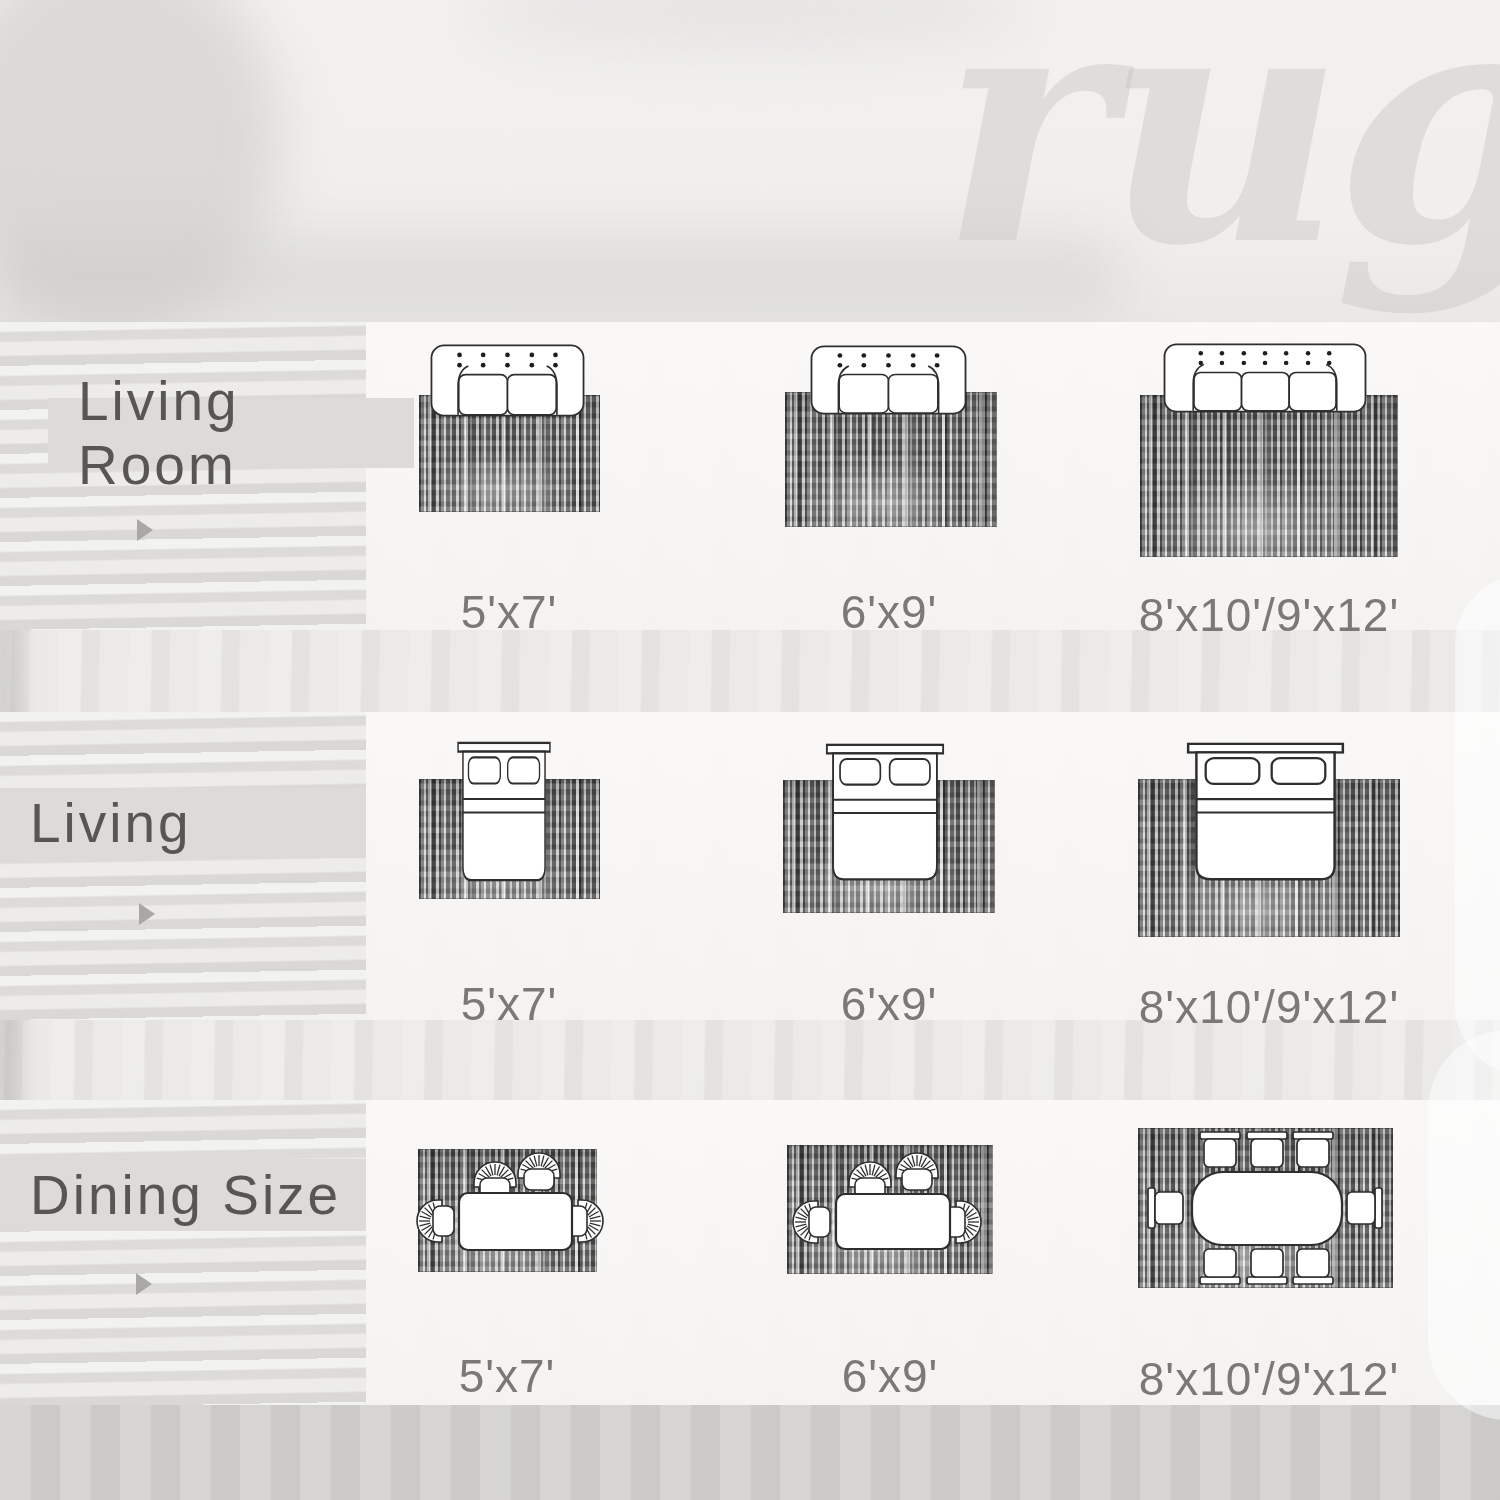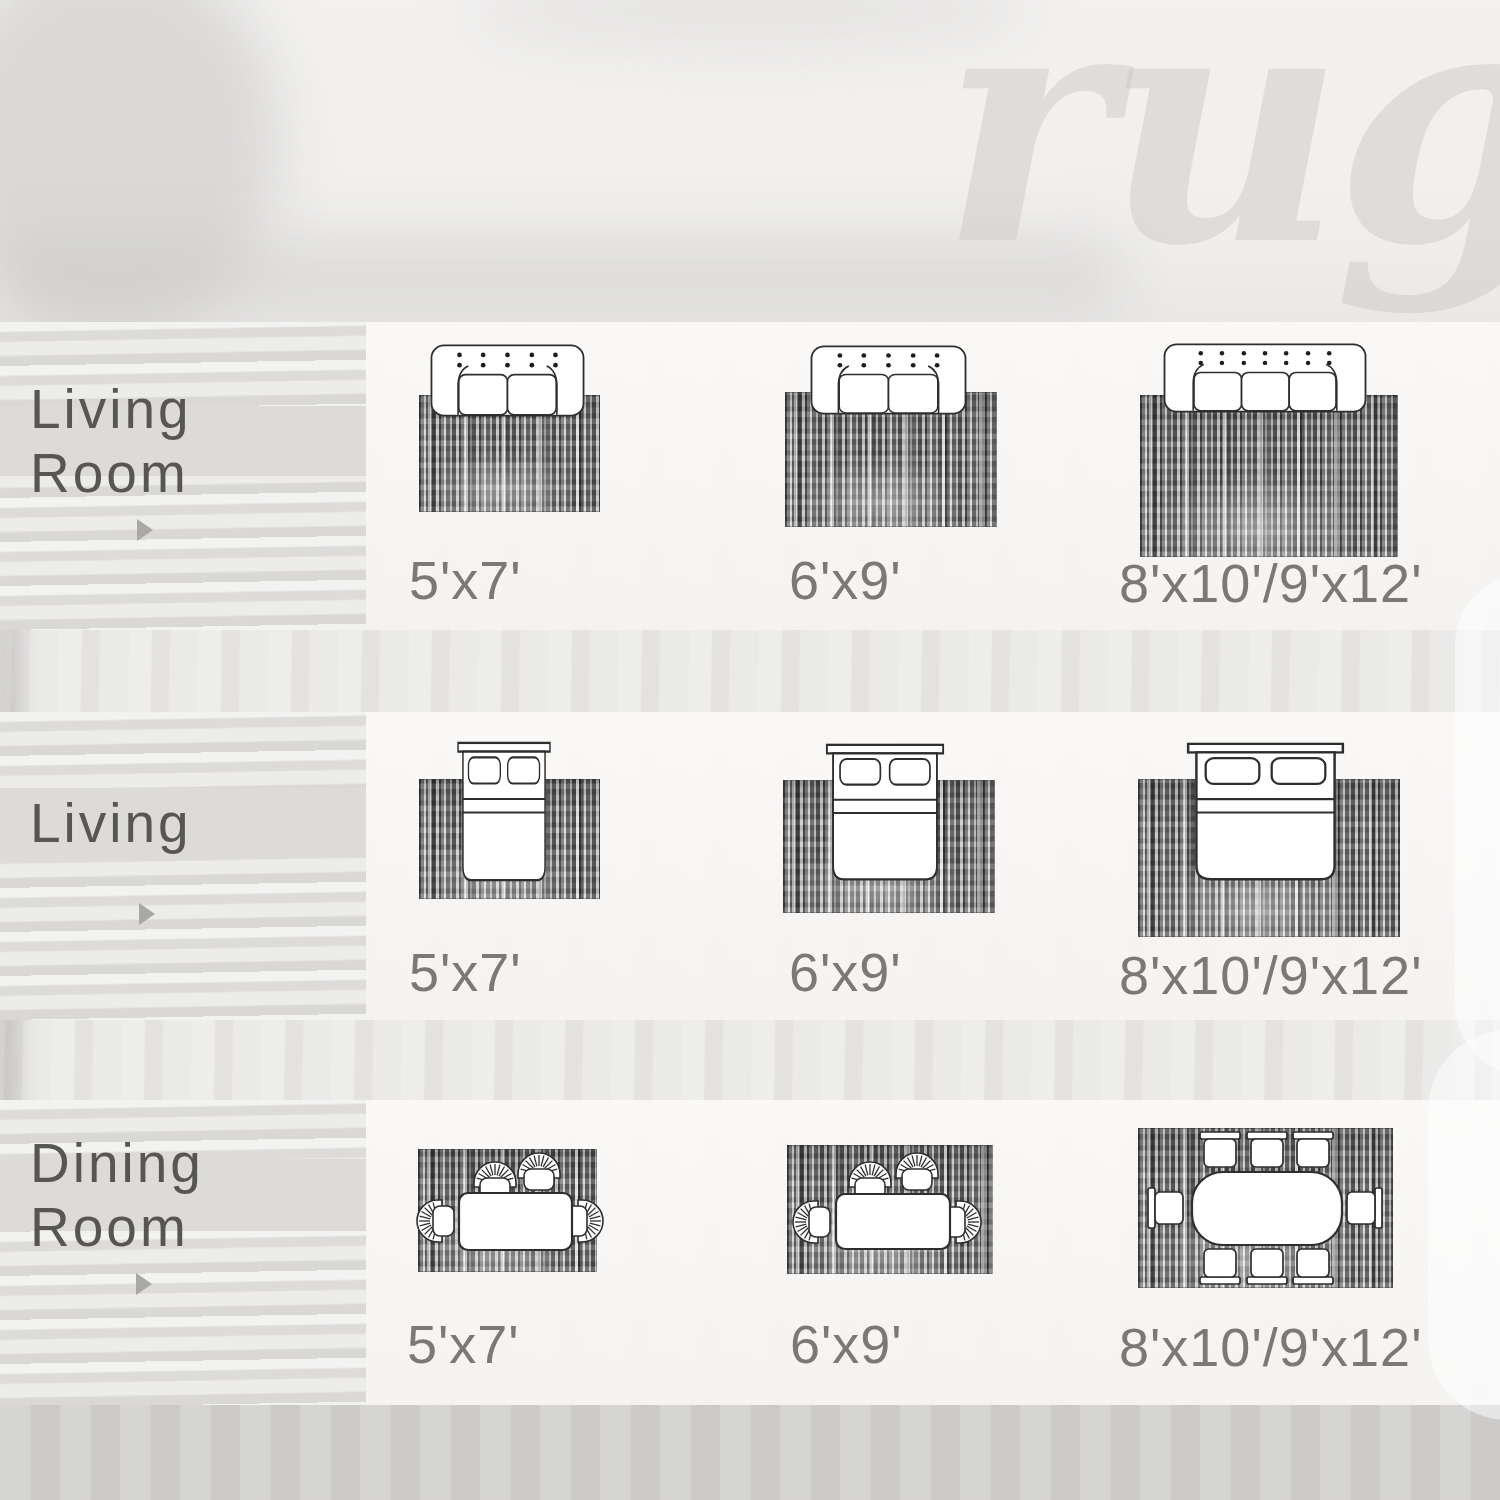--- a/index.html
+++ b/index.html
@@ -60,22 +60,22 @@
       linear-gradient(180deg, rgba(0,0,0,.16), rgba(0,0,0,0) 30%),
       radial-gradient(ellipse 60% 50% at 45% 82%, rgba(255,255,255,.4), rgba(255,255,255,0) 70%),
       repeating-linear-gradient(90deg, rgba(255,255,255,0) 0 9px, rgba(255,255,255,.5) 9px 12px, rgba(10,10,10,.28) 12px 16px, rgba(255,255,255,0) 16px 37px),
       repeating-linear-gradient(0deg, rgba(255,255,255,.16) 0 5px, rgba(20,20,20,.13) 6px 10px, rgba(255,255,255,.06) 11px 16px, rgba(40,40,40,.1) 17px 22px),
       repeating-linear-gradient(90deg, #3c3c3c 0 2px, #7d7d7d 2px 5px, #d9d9d9 5px 7px, #5d5d5d 7px 11px, #b5b5b5 11px 13px, #4a4a4a 13px 17px, #c7c7c7 17px 20px),
       #8f8e8d;
     box-shadow:inset 0 0 0 1px rgba(40,40,40,.35);
   }
   .furn{position:absolute; z-index:5;}
   .size{
-    position:absolute; z-index:5; text-align:left;
-    font-size:54px; letter-spacing:1px; color:#7b7977;
+    position:absolute; z-index:5; text-align:center;
+    font-size:46px; letter-spacing:1px; color:#7b7977;margin-top:36px;
   }
   .bottom-strip{
     position:absolute; left:0; top:1405px; width:1500px; height:95px;
     background:
       repeating-linear-gradient(90deg, rgba(255,255,255,.12) 0 30px, rgba(120,118,116,.05) 32px 60px),
       #d0cfce;
     z-index:2;
   }
   svg .ln{stroke:#2e2e2e; fill:none;}
   svg .wh{fill:#ffffff; stroke:#2e2e2e;}
@@ -114,21 +114,21 @@
       </g>
       <g id="chairsq">
         <rect class="wh" stroke-width="1.7" x="-20" y="-18" width="40" height="7" rx="2"></rect>
         <rect class="wh" stroke-width="1.7" x="-16" y="-11" width="32" height="28" rx="5"></rect>
       </g>
     </defs>
   </svg>
 
   <section class="band" style="top:322px; height:308px;">
     <div class="leftcol"></div>
-    <div class="labelbar" style="top:84px;">
+    <div class="labelbar" style="top:76px;margin-left:48px;">
       <span>Living Room</span>
     </div>
   </section>
   <div class="arrow" style="left:137px; top:519px;"></div>
 
   <div class="rug" style="left:419px; top:395px; width:181px; height:117px;"></div>
   <div class="rug" style="left:785px; top:392px; width:212px; height:135px;"></div>
   <div class="rug" style="left:1140px; top:395px; width:258px; height:162px;"></div>
 
   <svg class="furn" style="left:430px; top:344px;" width="155" height="73" viewBox="0 0 210 100" preserveAspectRatio="none">
@@ -235,21 +235,21 @@
     <line class="ln" stroke-width="2.2" x1="13" y1="75" x2="147" y2="75"></line>
   </svg>
 
   <div class="size" style="left:409px; top:941px; width:200px;">5'x7'</div>
   <div class="size" style="left:789px; top:941px; width:200px;">6'x9'</div>
   <div class="size" style="left:1119px; top:944px; width:300px;">8'x10'/9'x12'</div>
 
   <section class="band" style="top:1100px; height:305px;">
     <div class="leftcol"></div>
     <div class="labelbar" style="top:59px; height:72px;">
-      <span>Dining Room</span>
+      <span>Dining Size</span>
     </div>
   </section>
   <div class="arrow" style="left:136px; top:1273px;"></div>
 
   <div class="rug" style="left:418px; top:1149px; width:179px; height:123px;"></div>
   <div class="rug" style="left:787px; top:1145px; width:206px; height:129px;"></div>
   <div class="rug" style="left:1138px; top:1128px; width:255px; height:160px;"></div>
 
   <svg class="furn" style="left:406px; top:1138px;" width="204" height="140" viewBox="0 0 204 140">
     <use href="#chairfan" transform="translate(89 43)"></use>

